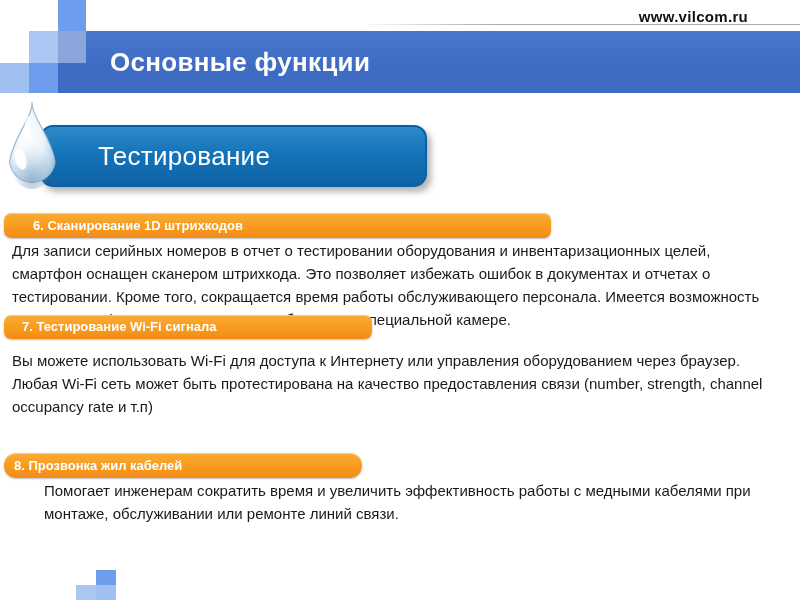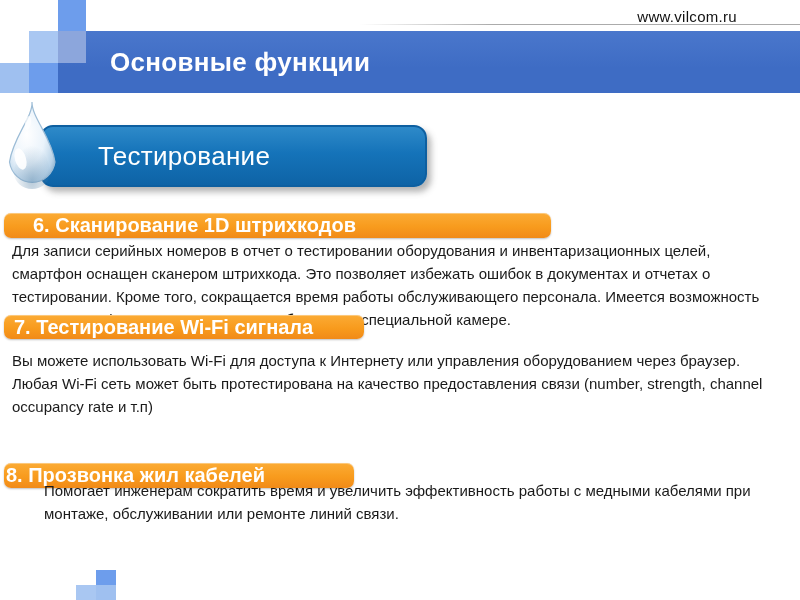--- a/index.html
+++ b/index.html
@@ -13,21 +13,21 @@
   .sq-b{left:29px;top:31px;width:29px;height:32px;background:var(--decor_light);z-index:3;}
   .sq-b2{left:58px;top:31px;width:28px;height:32px;background:var(--decor_overlap);z-index:3;}
   .sq-c{left:0;top:63px;width:29px;height:30px;background:var(--decor_light2);z-index:3;}
   .sq-d{left:29px;top:63px;width:29px;height:30px;background:var(--decor_medium);z-index:3;}
   
   .sq-e{left:96px;top:570px;width:20px;height:15px;background:var(--decor_medium);}
   .sq-f{left:76px;top:585px;width:20px;height:15px;background:var(--decor_light);}
   .sq-g{left:96px;top:585px;width:20px;height:15px;background:var(--decor_light2);}
   
   .site-url{
-    position:absolute;top:8px;right:63px;font-size:15px;font-weight:normal;color:#111;
+    position:absolute;top:8px;right:52px;font-size:15px;font-weight:bold;color:#111;
     letter-spacing:.3px;z-index:4;
   }
   .hairline{
     position:absolute;top:24px;left:360px;right:0;height:1px;
     background:linear-gradient(to right,rgba(170,170,170,0),#ababab 30%);
   }
   .title-bar{
     position:absolute;left:58px;right:0;top:31px;height:62px;
     background:linear-gradient(180deg,var(--header_bar_light) 0%,var(--header_bar) 60%);
     z-index:2;
@@ -45,25 +45,25 @@
   }
   .banner .banner-label{
     position:absolute;left:56px;top:0;line-height:58px;color:#fff;font-size:26px;letter-spacing:.3px;
   }
   .drop{position:absolute;left:4px;top:101px;width:56px;height:98px;z-index:5;}
   
   .sec-head{
     position:absolute;left:4px;height:25px;border-radius:7px;
     background:linear-gradient(180deg,var(--orange_light) 0%,var(--orange) 55%,var(--orange_dark) 100%);
     box-shadow:0 1px 2px rgba(0,0,0,.25), inset 0 1px 0 rgba(255,255,255,.35);
-    color:#fff;font-weight:bold;font-size:20px;line-height:25px;white-space:nowrap;overflow:hidden;
+    color:#fff;font-weight:bold;font-size:13px;line-height:25px;white-space:nowrap;overflow:hidden;
   }
   .sec-head-1{top:213px;width:518px;padding-left:29px;}
-  .sec-head-2{top:315px;width:350px;padding-left:10px;height:24px;line-height:24px;}
-  .sec-head-3{top:463px;width:348px;padding-left:2px;}
+  .sec-head-2{top:315px;width:350px;padding-left:18px;height:24px;line-height:24px;}
+  .sec-head-3{top:453px;width:348px;padding-left:10px;border-radius:12px;}
   .sec-body{
     position:absolute;left:12px;color:#1a1a1a;font-size:15px;line-height:23px;margin:0;
   }
   .sec-body-1{top:239px;width:750px;}
   .sec-body-2{top:349px;width:768px;}
   .sec-body-3{top:479px;width:748px;margin-left:32px;}
 </style>
 </head>
 <body>
 

